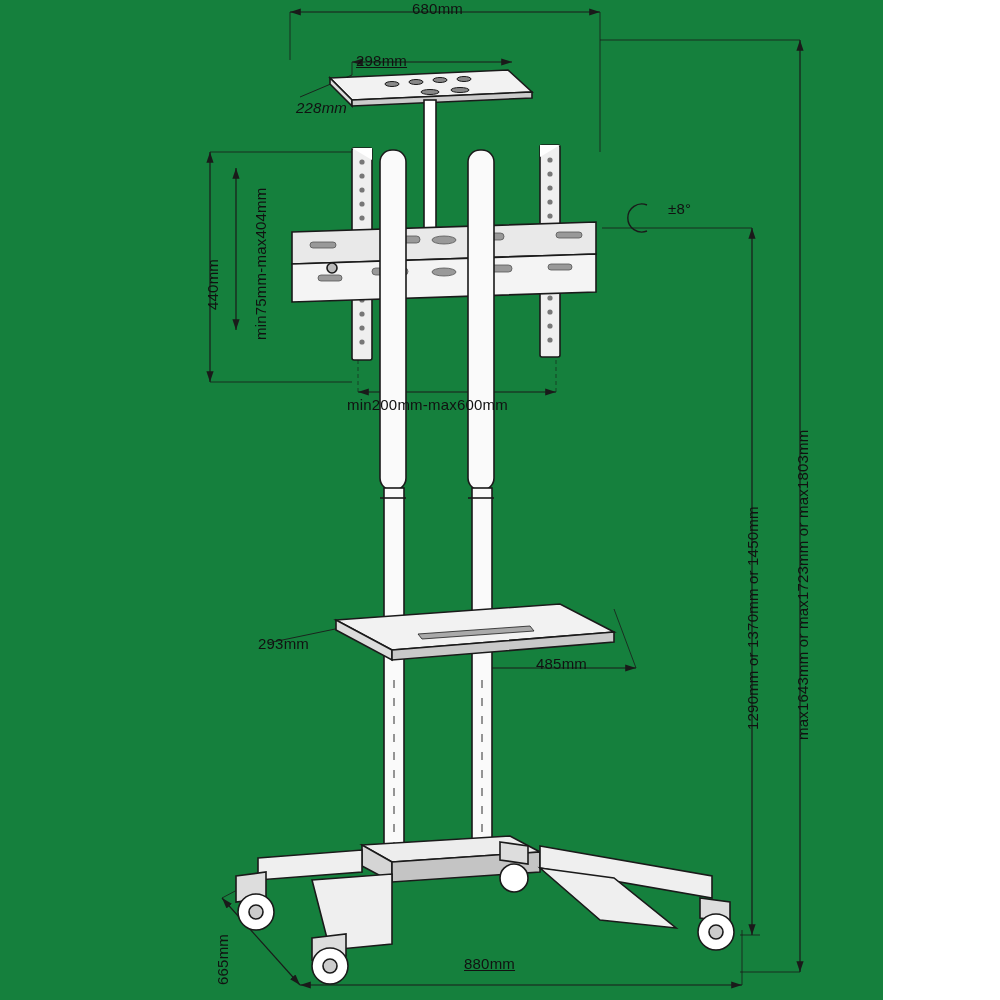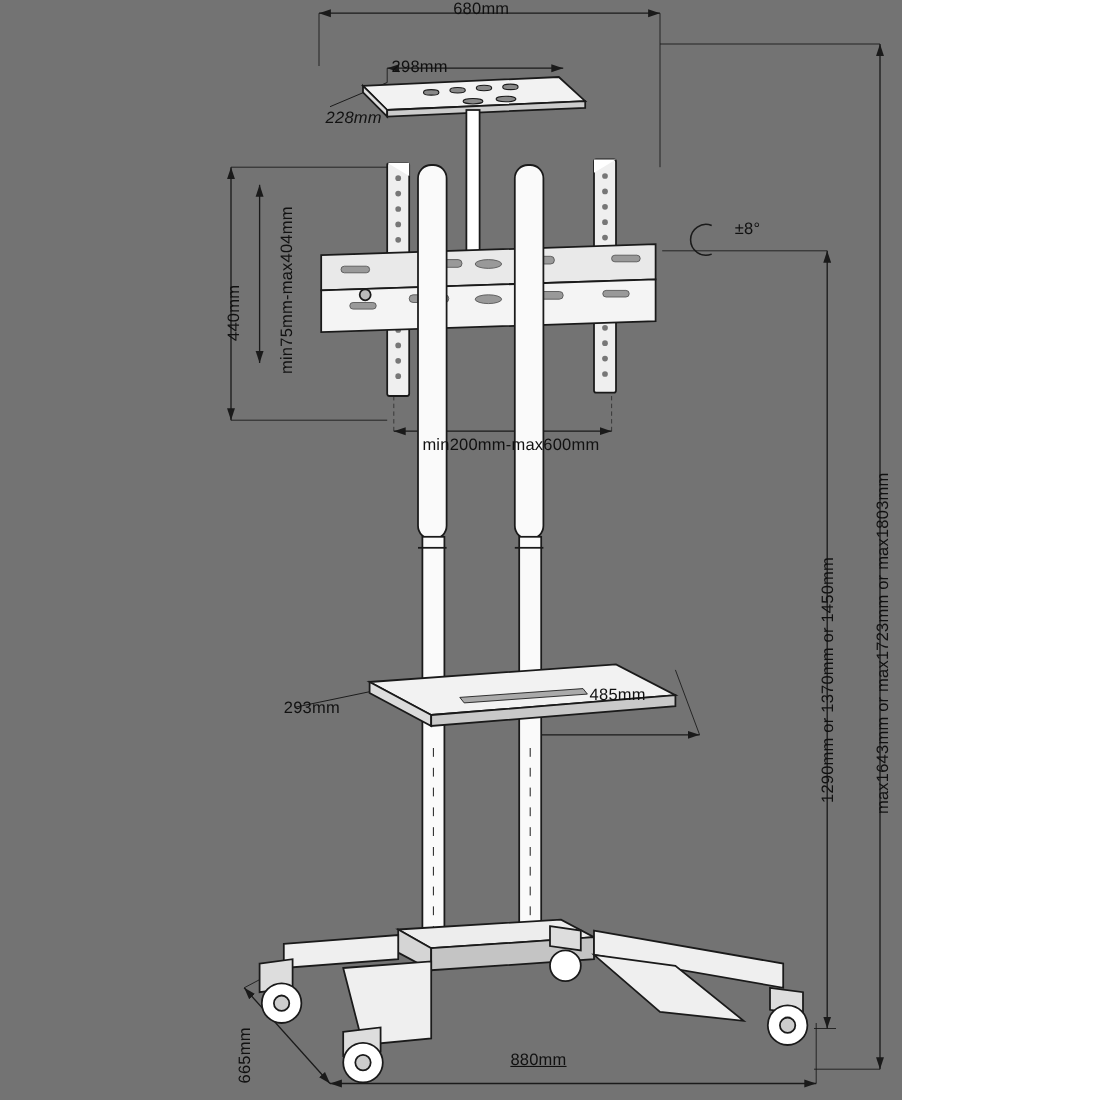--- a/index.html
+++ b/index.html
@@ -2,23 +2,23 @@
 <html><head>
 <meta charset="utf-8">
 <style>
   html, body {
     margin: 0;
     padding: 0;
     background: #ffffff;
   }
   #stage {
     position: relative;
-    width: 820px;
+    width: 883px;
     height: 1000px;
-    background: #737373;
+    background: #15803d;
     font-family: "Liberation Sans", sans-serif;
     color: #111111;
     overflow: hidden;
   }
   #stage svg {
     position: absolute;
     left: 0;
     top: 0;
   }
   .dimlabel {
@@ -204,31 +204,31 @@
         </g>
         <g>
           <path d="M500,842 L528,846 L528,864 L500,860 Z" fill="#dddddd"></path>
           <ellipse cx="514" cy="878" rx="14" ry="14" fill="#ffffff"></ellipse>
         </g>
       </g>
     </g>
   </svg>
 
   <div class="dimlabel" style="left:412px; top:0px;">680mm</div>
-  <div class="dimlabel" style="left:356px; top:52px;">298mm</div>
+  <div class="dimlabel" style="left:356px; top:52px;text-decoration:underline;">298mm</div>
   <div class="dimlabel" style="left:296px; top:99px;font-style:italic;">228mm</div>
 
   <div class="dimlabel vert" style="left:204px; top:310px;">440mm</div>
   <div class="dimlabel vert" style="left:252px; top:340px;">min75mm-max404mm</div>
 
   <div class="dimlabel" style="left:668px; top:200px;">±8°</div>
-  <div class="dimlabel" style="left:384px; top:396px;">min200mm-max600mm</div>
+  <div class="dimlabel" style="left:347px; top:396px;">min200mm-max600mm</div>
 
   <div class="dimlabel" style="left:258px; top:635px;">293mm</div>
-  <div class="dimlabel" style="left:536px; top:623px;text-align:right;">485mm</div>
+  <div class="dimlabel" style="left:536px; top:655px;text-align:right;">485mm</div>
 
   <div class="dimlabel vert" style="left:744px; top:730px;">1290mm or 1370mm or 1450mm</div>
   <div class="dimlabel vert" style="left:794px; top:740px;">max1643mm or max1723mm or max1803mm</div>
 
   <div class="dimlabel vert" style="left:214px; top:985px;">665mm</div>
   <div class="dimlabel" style="left:464px; top:955px;text-decoration:underline;">880mm</div>
 
 </div>
 
 </body></html>

